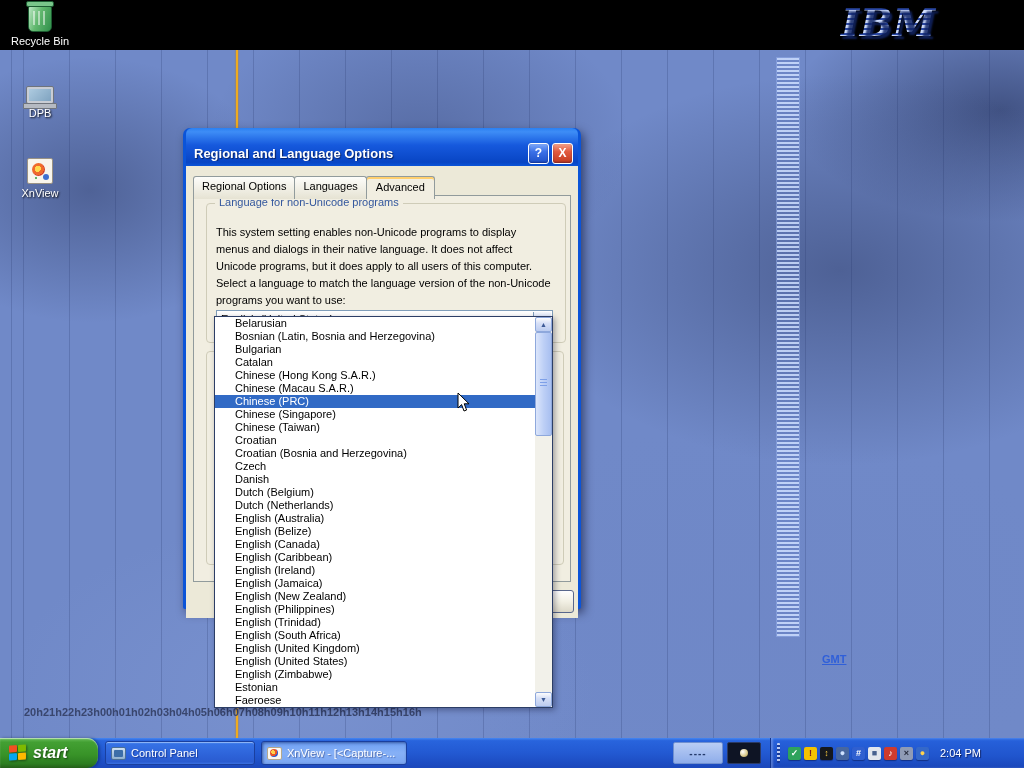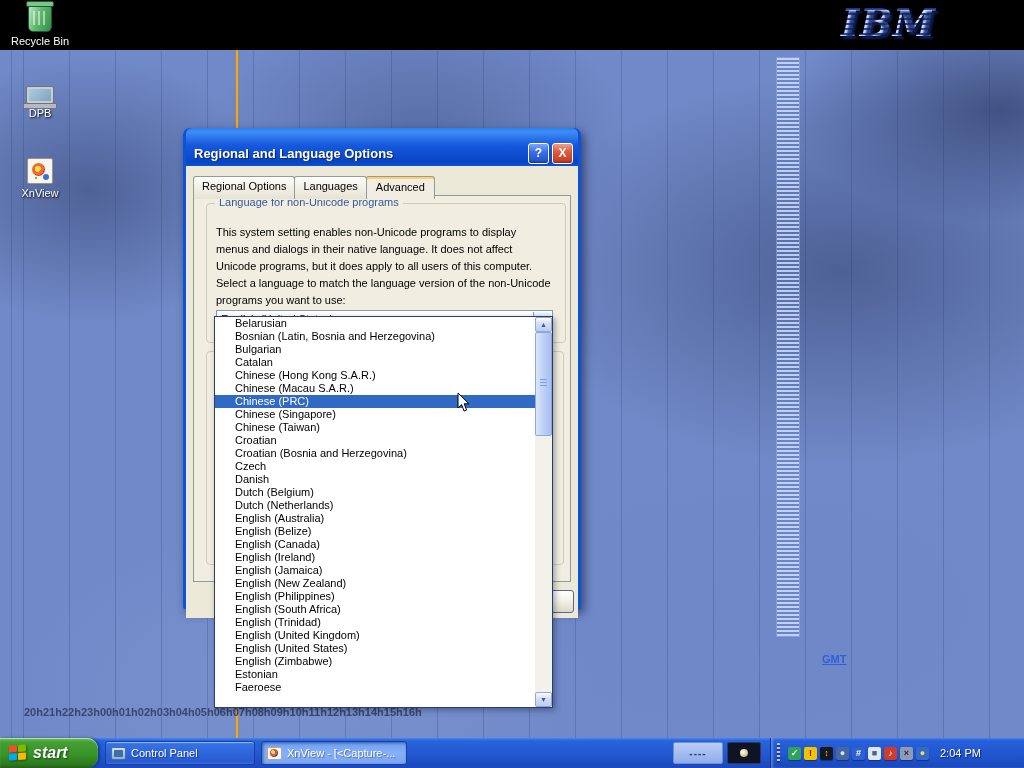--- a/index.html
+++ b/index.html
@@ -270,26 +270,27 @@
         <div class="list-item">Chinese (Taiwan)</div>
         <div class="list-item">Croatian</div>
         <div class="list-item">Croatian (Bosnia and Herzegovina)</div>
         <div class="list-item">Czech</div>
         <div class="list-item">Danish</div>
         <div class="list-item">Dutch (Belgium)</div>
         <div class="list-item">Dutch (Netherlands)</div>
         <div class="list-item">English (Australia)</div>
         <div class="list-item">English (Belize)</div>
         <div class="list-item">English (Canada)</div>
+        <div class="list-item">English (Caribbean)</div>
         <div class="list-item">English (Ireland)</div>
         <div class="list-item">English (Jamaica)</div>
         <div class="list-item">English (New Zealand)</div>
         <div class="list-item">English (Philippines)</div>
+        <div class="list-item">English (Trinidad)</div>
         <div class="list-item">English (South Africa)</div>
-        <div class="list-item">English (Trinidad)</div>
         <div class="list-item">English (United Kingdom)</div>
         <div class="list-item">English (United States)</div>
         <div class="list-item">English (Zimbabwe)</div>
         <div class="list-item">Estonian</div>
         <div class="list-item">Faeroese</div>
       </div>
     <div id="list-scrollbar">
       <div class="scroll-btn up">
         <span>▲</span>
       </div>

